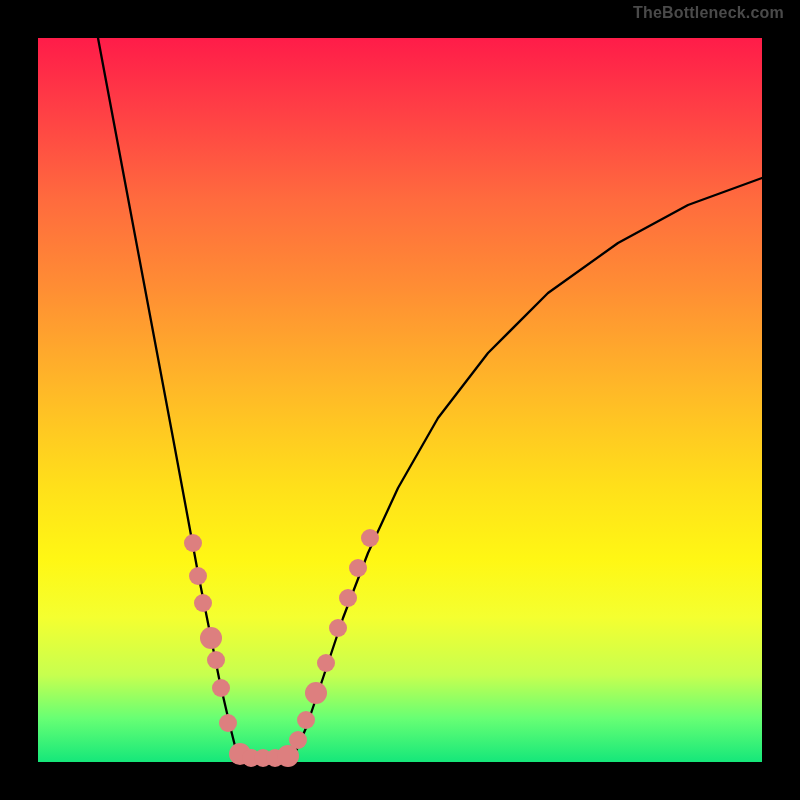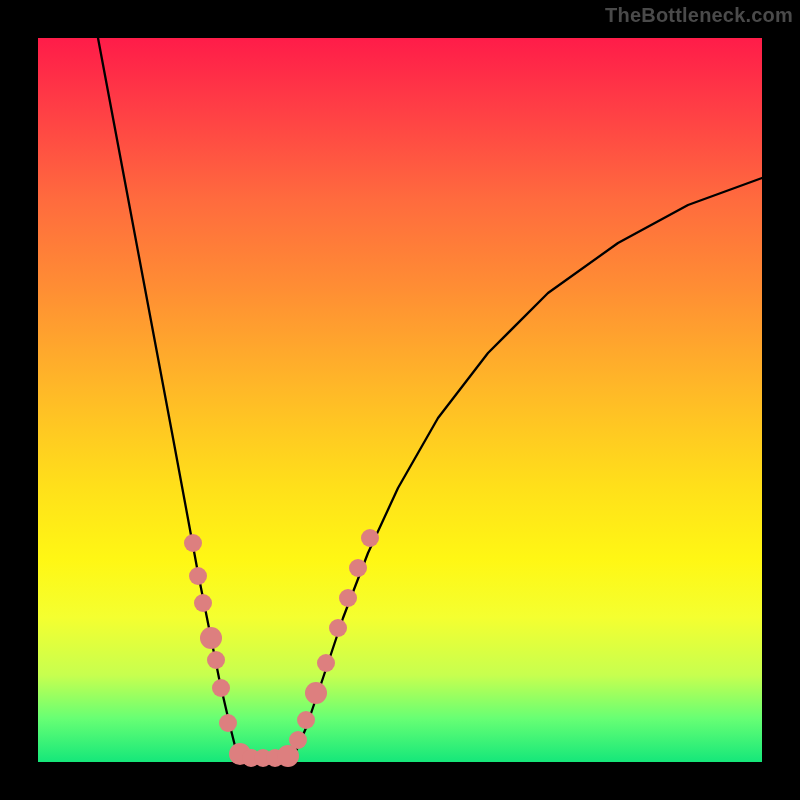--- a/index.html
+++ b/index.html
@@ -13,23 +13,23 @@
   }
   .frame {
     position: relative;
     width: 800px;
     height: 800px;
     background: #000;
   }
   .watermark {
     position: absolute;
     top: 4px;
-    right: 7px;
+    right: 16px;
     color: #4a4a4a;
-    font-size: 20px;
+    font-size: 16px;
     font-weight: 600;
     letter-spacing: 0.2px;
     z-index: 10;
   }
   .plot-area {
     position: absolute;
     left: 38px;
     top: 38px;
     width: 724px;
     height: 724px;

